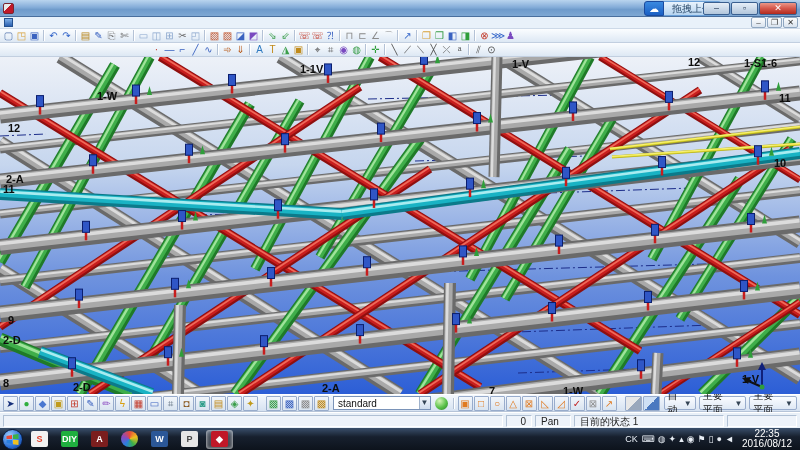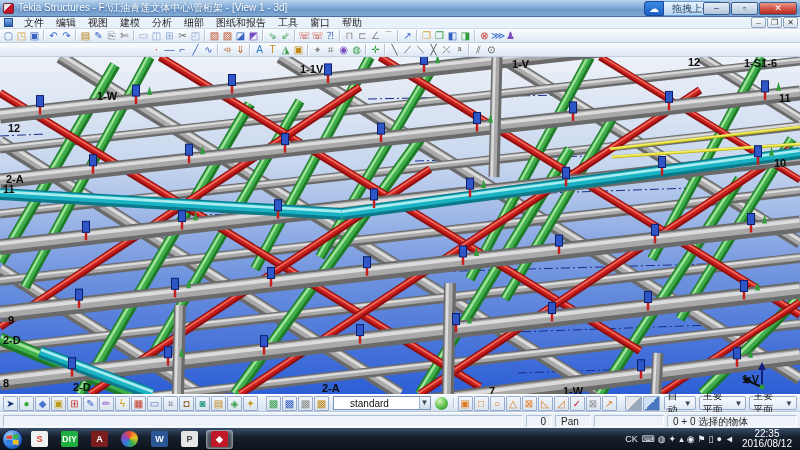--- a/index.html
+++ b/index.html
@@ -34,21 +34,21 @@
 
   
   #viewport { height:337px; position:relative; }
   #viewport svg { display:block; }
 
   
   #selbar { height:18px; background:linear-gradient(#f4f8fd,#d6e2f1); border-top:1px solid #fff; border-bottom:1px solid #b6c4d8; display:flex; align-items:center; padding:0 3px; gap:1px; }
   .tile { width:15px; height:15px; border:1px solid #98accc; background:linear-gradient(#f2f6fb,#d9e4f0); text-align:center; line-height:14px; font-size:10px; flex:none; border-radius:1px; }
   .tilegap { width:6px; flex:none; }
   #profile-combo { width:118px; height:14px; background:#fff; border:1px solid #7a93b8; display:flex; align-items:center; margin:0 3px; }
-  #profile-combo .val { flex:1; padding-left:16px; color:#111; }
+  #profile-combo .val { flex:1; padding-left:4px; color:#111; }
   #profile-combo .arrow { width:11px; height:12px; background:linear-gradient(#f4f8fd,#cfdded); border-left:1px solid #9fb2cc; text-align:center; line-height:11px; font-size:8px; color:#345; }
   #sphere { width:13px; height:13px; border-radius:50%; background:radial-gradient(circle at 35% 30%,#d6f5b8,#58c048 55%,#2a7a28); flex:none; margin-right:2px; }
   .dropsel { height:14px; border:1px solid #98accc; border-radius:2px; background:linear-gradient(#fafcff,#dfe9f5); display:flex; align-items:center; padding:0 3px; margin-left:3px; gap:3px; color:#111; }
   .dropsel .arr { font-size:8px; color:#345; }
   .planebtn { width:17px; height:15px; border:1px solid #98accc; border-radius:1px; flex:none; }
   .planebtn.b1 { background:linear-gradient(135deg,#e8e8e8 50%,#9aa8bc 50%); }
   .planebtn.b2 { background:linear-gradient(135deg,#cfe0f5 50%,#4a78c0 50%); }
 
   
   #statusbar { height:16px; background:#e9f0f8; border-top:1px solid #fff; display:flex; align-items:center; padding:0 3px; gap:3px; color:#222; }
@@ -66,46 +66,33 @@
   .tray-ico { font-size:9px; line-height:20px; }
   #clock { text-align:center; line-height:10px; font-size:10px; color:#fff; padding:0 6px 0 4px; }
 </style>
 </head>
 <body>
 
 <div id="app">
 
   <div id="titlebar">
     <div id="title-icon"></div>
-    <div id="title-text">Tekla Structures - F:\江油青莲文体中心\管桁架  - [View 1 - 3d]</div>
     <div id="upload-badge">
       <div id="upload-cloud">☁</div>
       <div id="upload-label">拖拽上传</div>
     </div>
     <div class="winbtns">
       <div class="winbtn">–</div>
       <div class="winbtn">▫</div>
       <div class="winbtn close">✕</div>
     </div>
   </div>
 
   <div id="menubar">
     <div id="mdi-icon"></div>
-    <div id="menu-items" style="display:flex;">
-        <div class="menu-item">文件</div>
-        <div class="menu-item">编辑</div>
-        <div class="menu-item">视图</div>
-        <div class="menu-item">建模</div>
-        <div class="menu-item">分析</div>
-        <div class="menu-item">细部</div>
-        <div class="menu-item">图纸和报告</div>
-        <div class="menu-item">工具</div>
-        <div class="menu-item">窗口</div>
-        <div class="menu-item">帮助</div>
-      </div>
     <div class="mdibtns" id="mdi-buttons">
         <div class="mdibtn">–</div>
         <div class="mdibtn">❐</div>
         <div class="mdibtn">✕</div>
       </div>
   </div>
 
   <div id="toolbar1" class="toolbar">
       <span class="tbi" style="color: rgb(90, 122, 176);">▢</span>
       <span class="tbi" style="color: rgb(216, 162, 58);">◳</span>
@@ -636,22 +623,22 @@
           <span>主要平面</span>
           <span class="arr">▼</span>
         </div>
       </span>
   </div>
 
   <div id="statusbar">
     <span class="scell grow"></span>
     <span class="scell" style="min-width:26px;text-align:right;">0</span>
     <span class="scell" style="min-width:36px;">Pan</span>
+    <span class="scell" style="min-width:150px;">目前的状态 1</span>
     <span class="scell" style="min-width:70px;"></span>
-    <span class="scell" style="min-width:130px;">0 + 0 选择的物体</span>
   </div>
 
   <div id="taskbar">
     <div id="start-orb">
       <svg width="13" height="13" viewBox="0 0 13 13">
         <path d="M0.5 3 L6 2 L6 6 L0.5 6 Z" fill="#e84a3a"></path>
         <path d="M7 1.8 L12.5 1 L12.5 6 L7 6 Z" fill="#3ab04a"></path>
         <path d="M0.5 7 L6 7 L6 11 L0.5 10 Z" fill="#2a7fe0"></path>
         <path d="M7 7 L12.5 7 L12.5 12 L7 11.2 Z" fill="#f0c020"></path>
       </svg>

